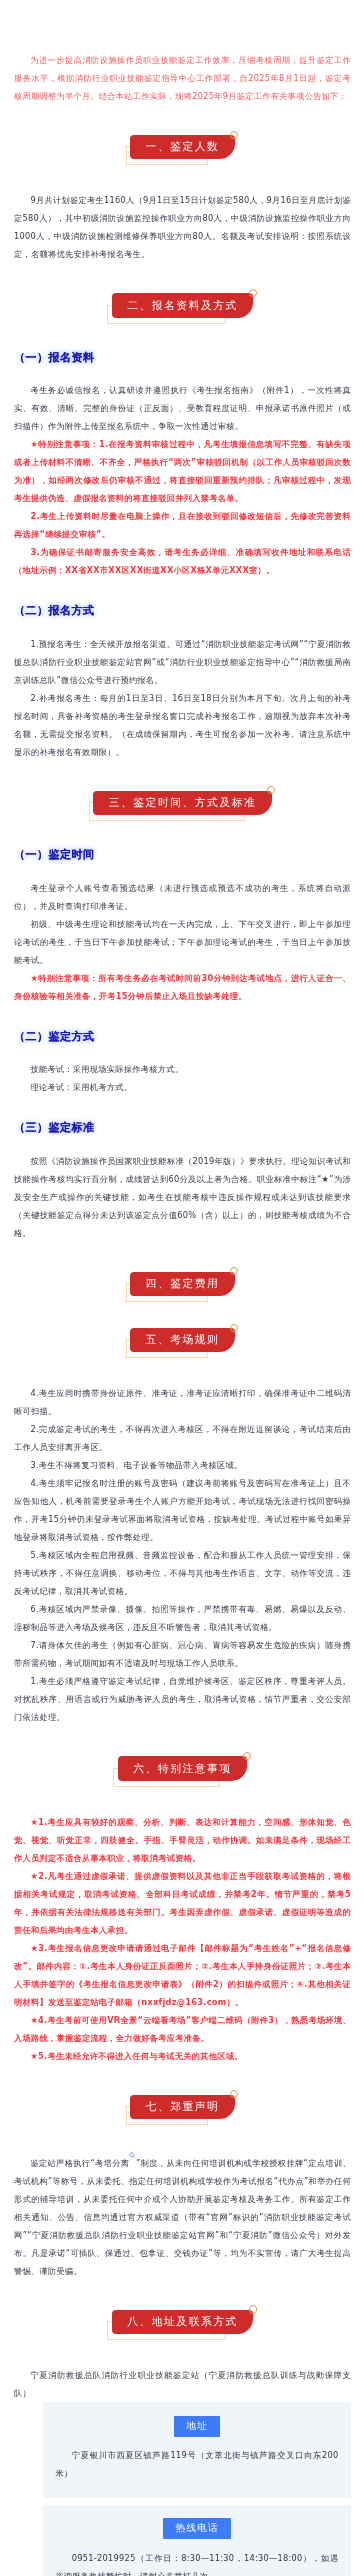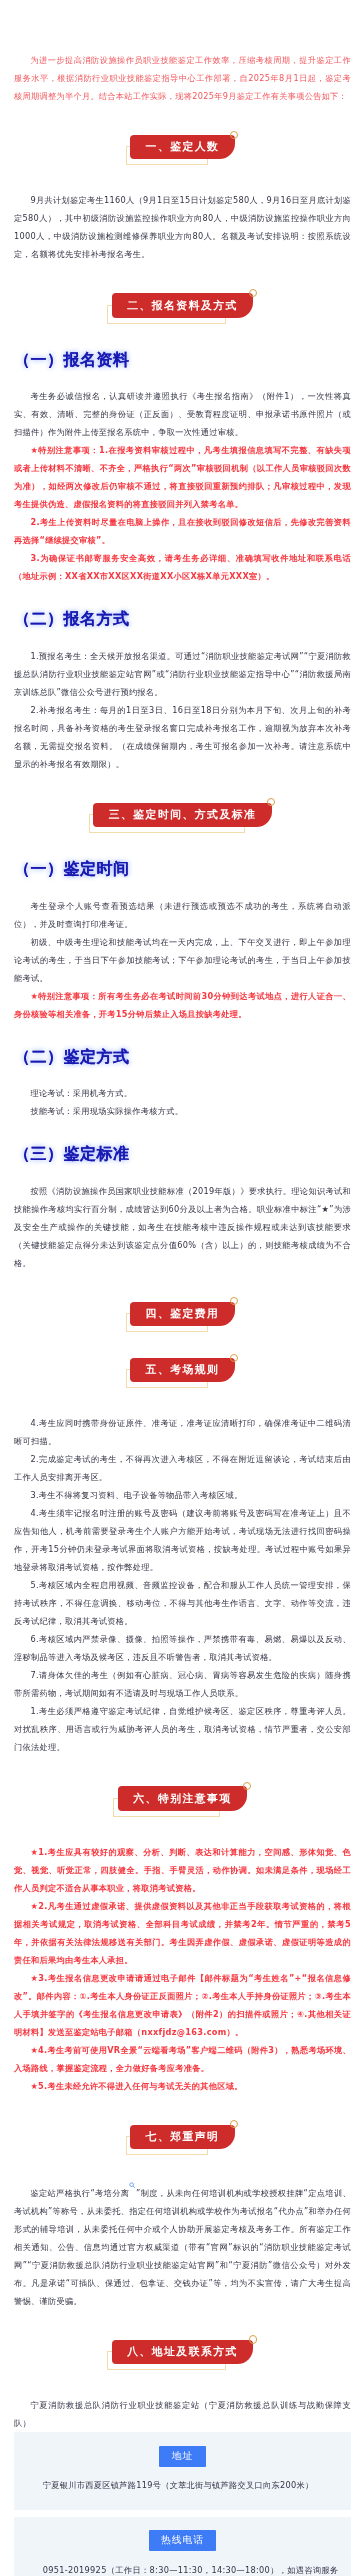--- a/index.html
+++ b/index.html
@@ -11,45 +11,45 @@
   .content { padding:3.1px 14px 0 14px; }
 
   p.body {
     font-size:8.2px; line-height:18px; margin:0;
     text-align:justify; text-indent:2em; letter-spacing:0.3px;
   }
   p.intro { color:#f2565c;margin-top:48px; }
   p.note  { color:#f73840; font-weight:bold; }
 
   .subhead {
-    color:#1b18ae; font-weight:bold; font-size:16px;
+    color:#1b18ae; font-weight:bold; font-size:11px;
     margin:24px 0 16.5px 0; letter-spacing:0.5px;
     text-shadow:0 0 0.5px #3c43d6, 0 0 5.2px rgba(110,150,255,.95);
   }
 
   .banner-wrap { position:relative; width:max-content; margin:30px auto 32px auto; }
   .banner {
     position:relative; z-index:1;
     background:#ce2b2b; color:#ffffff;
-    font-weight:bold; font-size:10.8px; letter-spacing:1.5px;
+    font-weight:normal; font-size:10.8px; letter-spacing:1.5px;
     padding:5.2px 15.5px;
     border-radius:4.1px 4.1px 15.5px 4.1px;
   }
   .banner-outline {
     position:absolute; left:-4.6px; right:27px; top:11.3px; bottom:-5.7px;
     border:1px solid #f3dcab; z-index:0;
   }
   .banner-ring {
     position:absolute; right:-3.6px; top:-4.6px; width:6.2px; height:6.2px;
     border:1.5px solid #d8a24b; border-radius:50%; z-index:2;
   }
 
   .org-line { text-align:center; text-indent:0; margin-bottom:30px; }
 
-  .card { background:#f0f5fa; padding:13.4px 12.4px 15.5px 12.4px; margin-bottom:7.2px; }
+  .card { background:#f0f5fa; padding:13.4px 12.4px 15.5px 12.4px; margin-bottom:7.2px;margin-left:29px; }
   .badge {
     display:block; width:max-content; margin:0 auto 9.3px auto;
     background:#3d7bf7; color:#fff; font-size:9.8px;
     padding:4.1px 12.4px; border-radius:1px; letter-spacing:1px;
   }
   .c-center { text-align:center; text-indent:0; }
 
   .search-sup svg { vertical-align:super; }
 </style>
 </head>
@@ -83,22 +83,22 @@
   <div class="banner-wrap">
     <div class="banner-outline"></div>
     <div class="banner">三、鉴定时间、方式及标准</div>
     <div class="banner-ring"></div>
   </div>
   <div class="subhead">（一）鉴定时间</div>
   <p class="body">考生登录个人账号查看预选结果（未进行预选或预选不成功的考生，系统将自动派位），并及时查询打印准考证。</p>
   <p class="body">初级、中级考生理论和技能考试均在一天内完成，上、下午交叉进行，即上午参加理论考试的考生，于当日下午参加技能考试；下午参加理论考试的考生，于当日上午参加技能考试。</p>
   <p class="body note">★特别注意事项：所有考生务必在考试时间前30分钟到达考试地点，进行人证合一、身份核验等相关准备，开考15分钟后禁止入场且按缺考处理。</p>
   <div class="subhead">（二）鉴定方式</div>
+  <p class="body">技能考试：采用现场实际操作考核方式。</p>
   <p class="body">理论考试：采用机考方式。</p>
-  <p class="body">技能考试：采用现场实际操作考核方式。</p>
   <div class="subhead">（三）鉴定标准</div>
   <p class="body">按照《消防设施操作员国家职业技能标准（2019年版）》要求执行。理论知识考试和技能操作考核均实行百分制，成绩皆达到60分及以上者为合格。职业标准中标注“★”为涉及安全生产或操作的关键技能，如考生在技能考核中违反操作规程或未达到该技能要求（关键技能鉴定点得分未达到该鉴定点分值60%（含）以上）的，则技能考核成绩为不合格。</p>
 
   <div class="banner-wrap">
     <div class="banner-outline"></div>
     <div class="banner">四、鉴定费用</div>
     <div class="banner-ring"></div>
   </div>
 
   <div class="banner-wrap">

